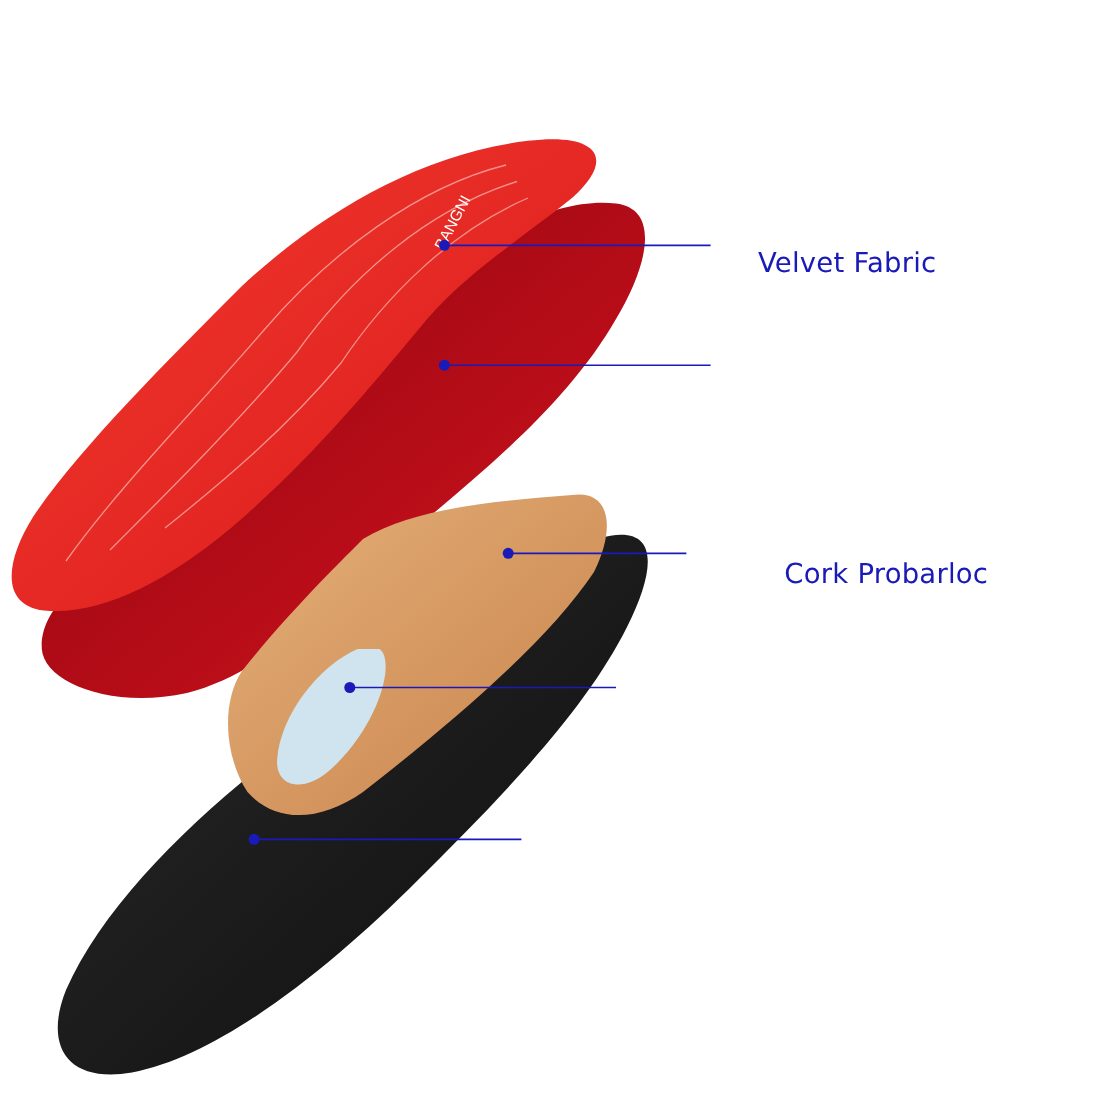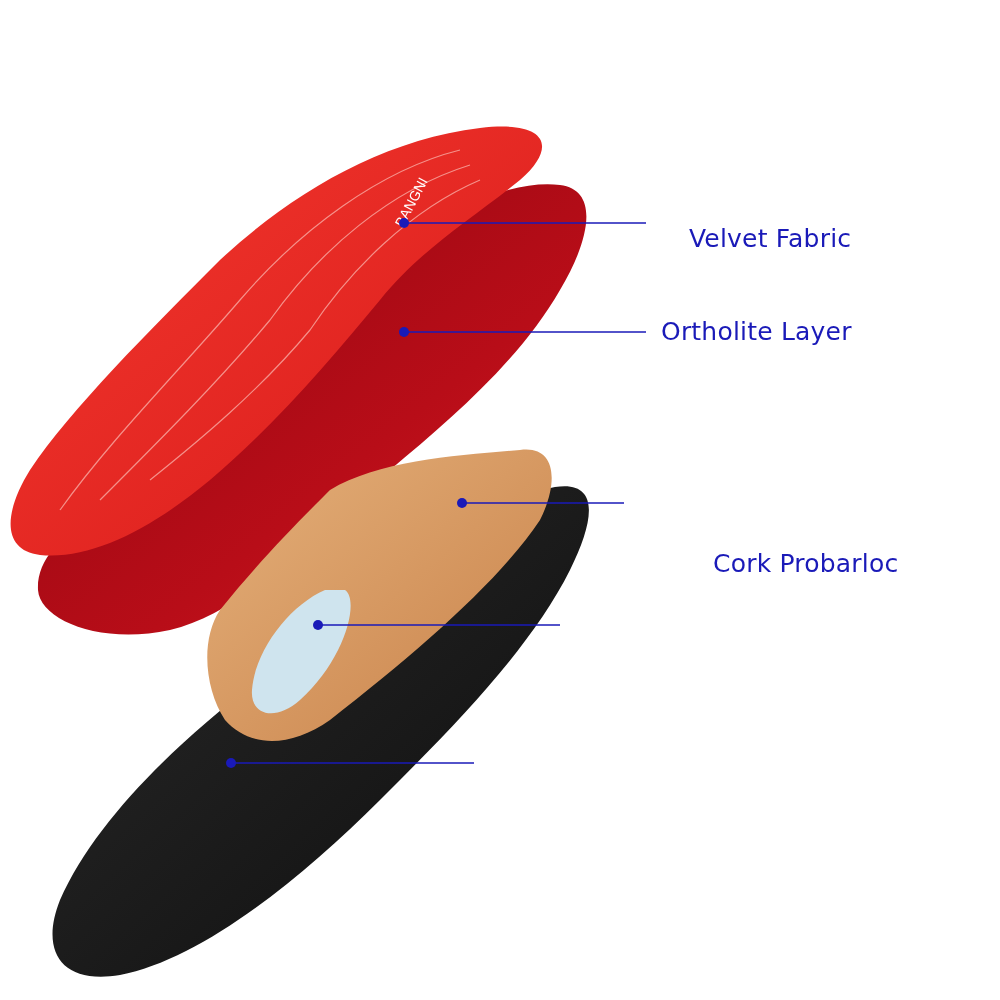--- a/index.html
+++ b/index.html
@@ -60,15 +60,14 @@
     <g fill="#1a1ab8">
       <circle cx="404" cy="223" r="5"></circle>
       <circle cx="404" cy="332" r="5"></circle>
       <circle cx="462" cy="503" r="5"></circle>
       <circle cx="318" cy="625" r="5"></circle>
       <circle cx="231" cy="763" r="5"></circle>
     </g>
   </svg>
 
   <div class="label" style="left:661px; top:224px;margin-left:28px;">Velvet Fabric</div>
-  <div class="label" style="left:661px; top:317px;">Ortholite Layer</div>
-  <div class="label" style="left:713px; top:507px;margin-top:42px;">Cork Probarloc</div>
+  <div class="label" style="left:713px; top:507px;">Cork Probarloc</div>
 </div>
 
 </body></html>

